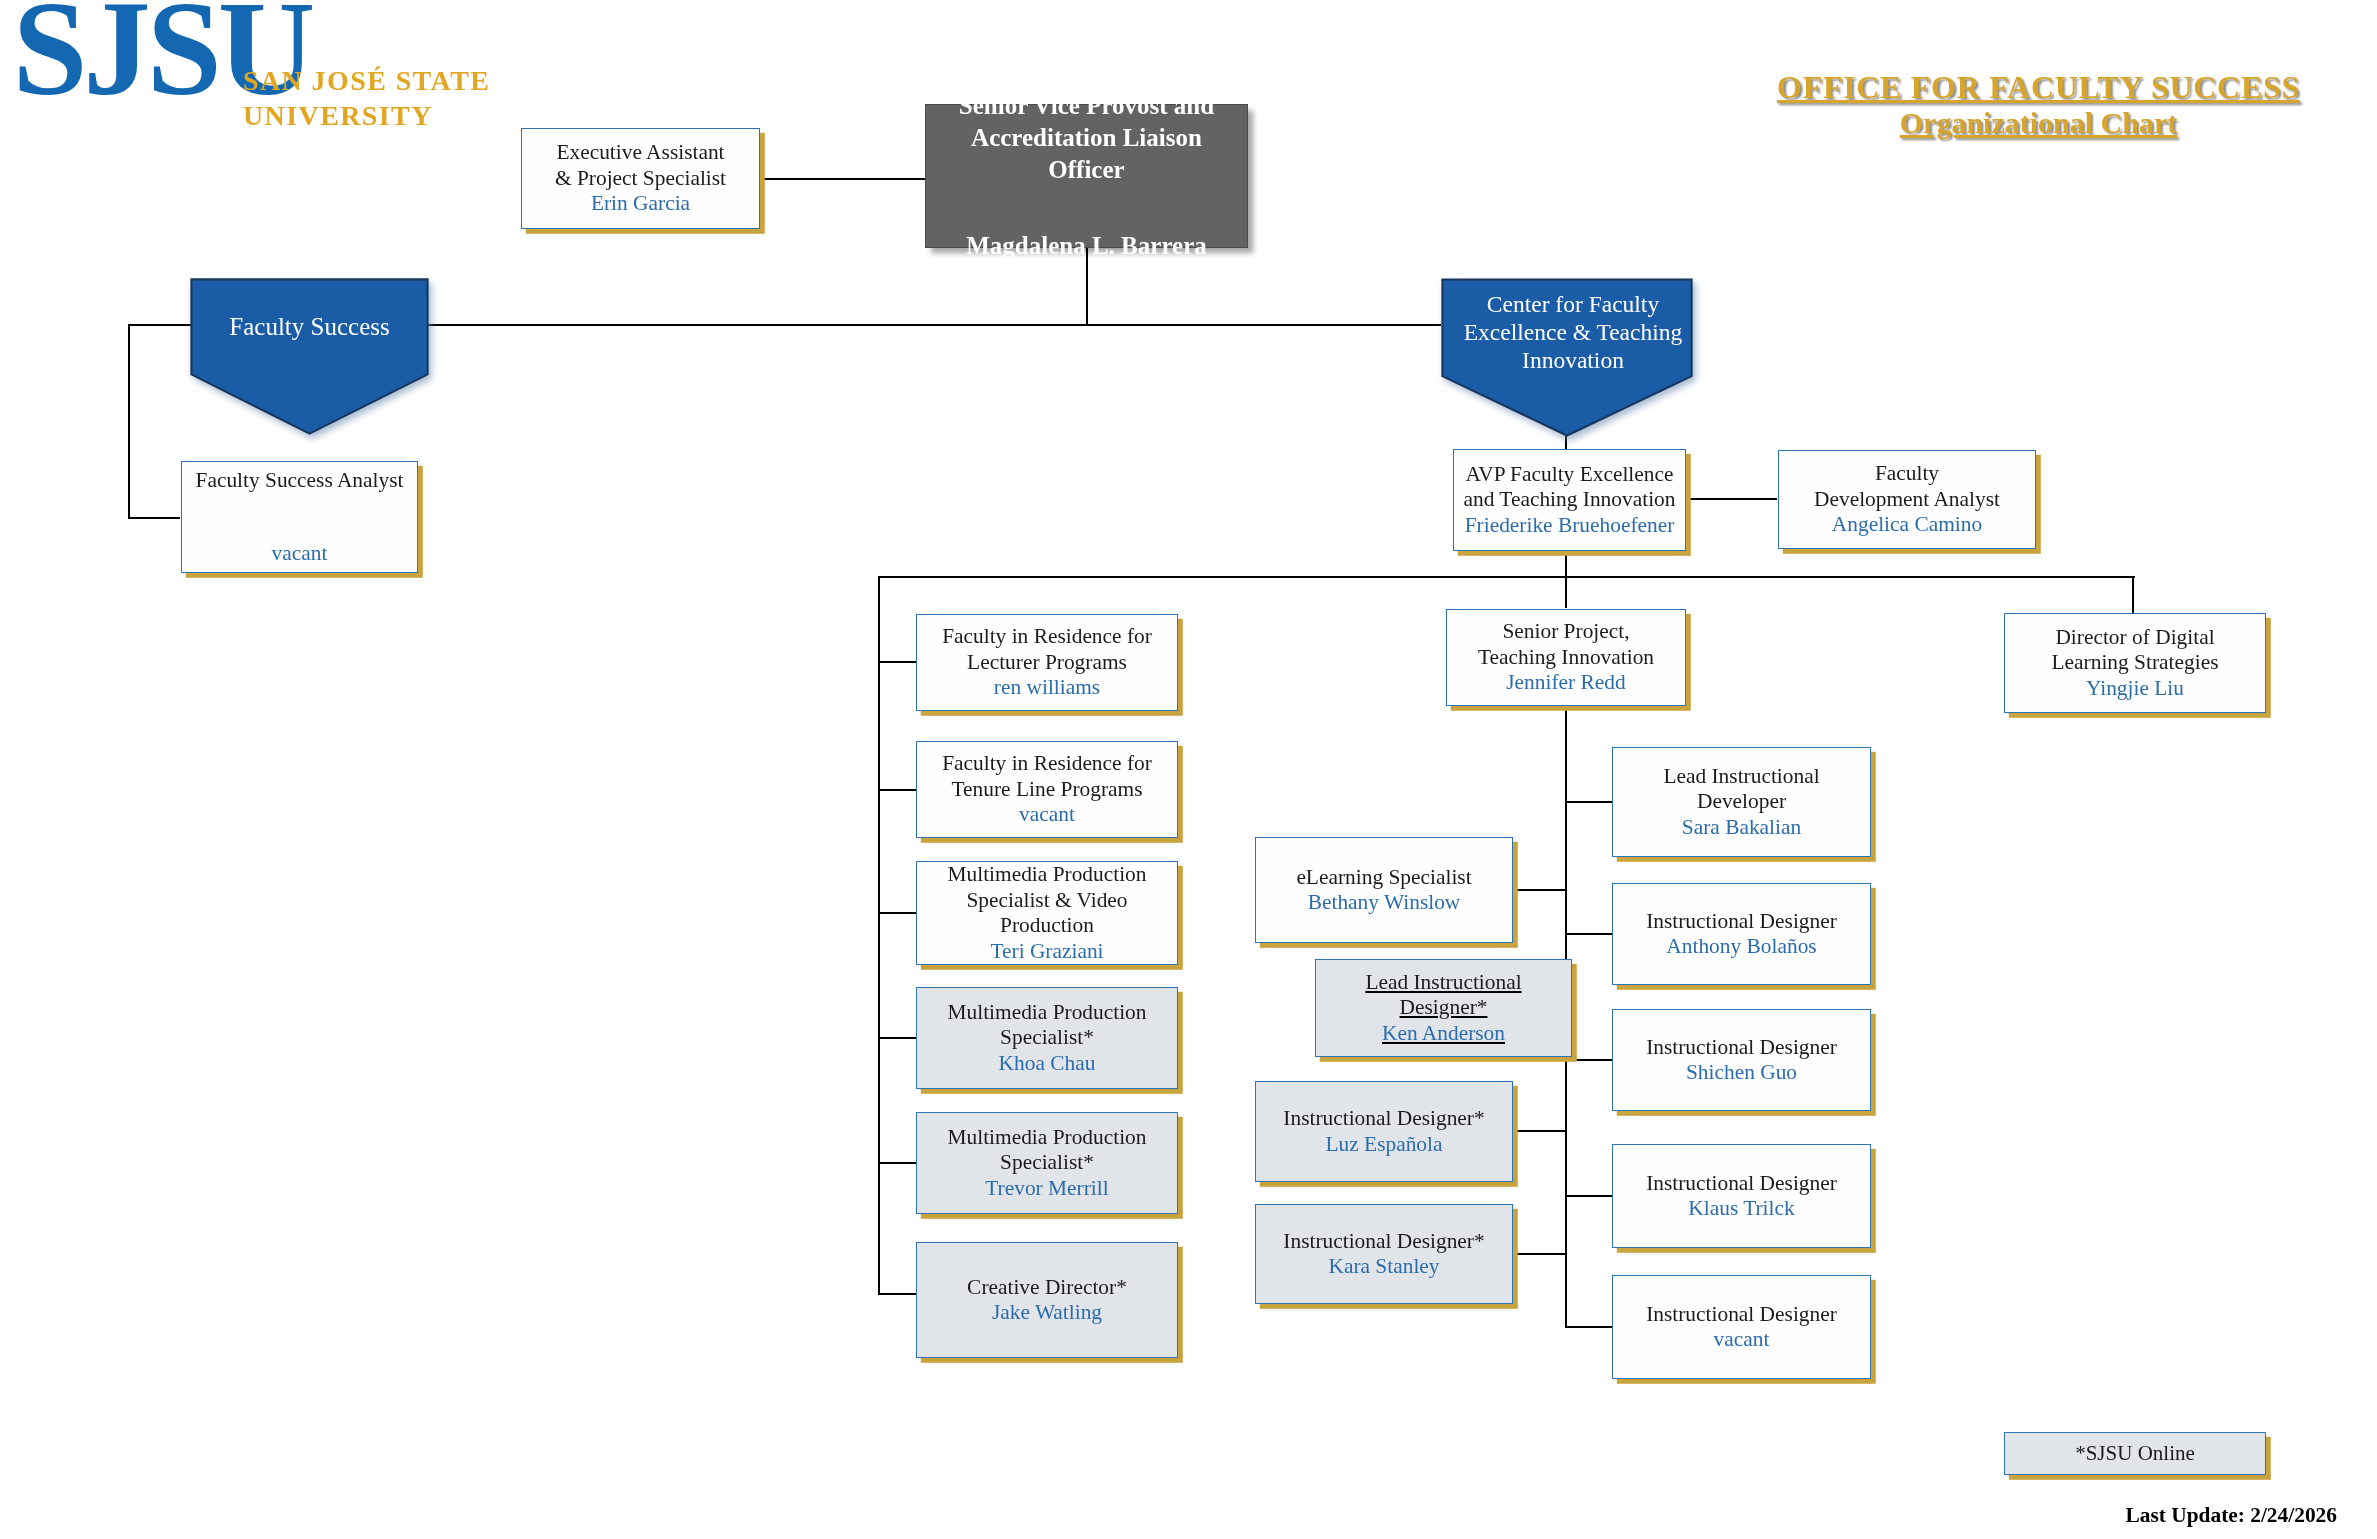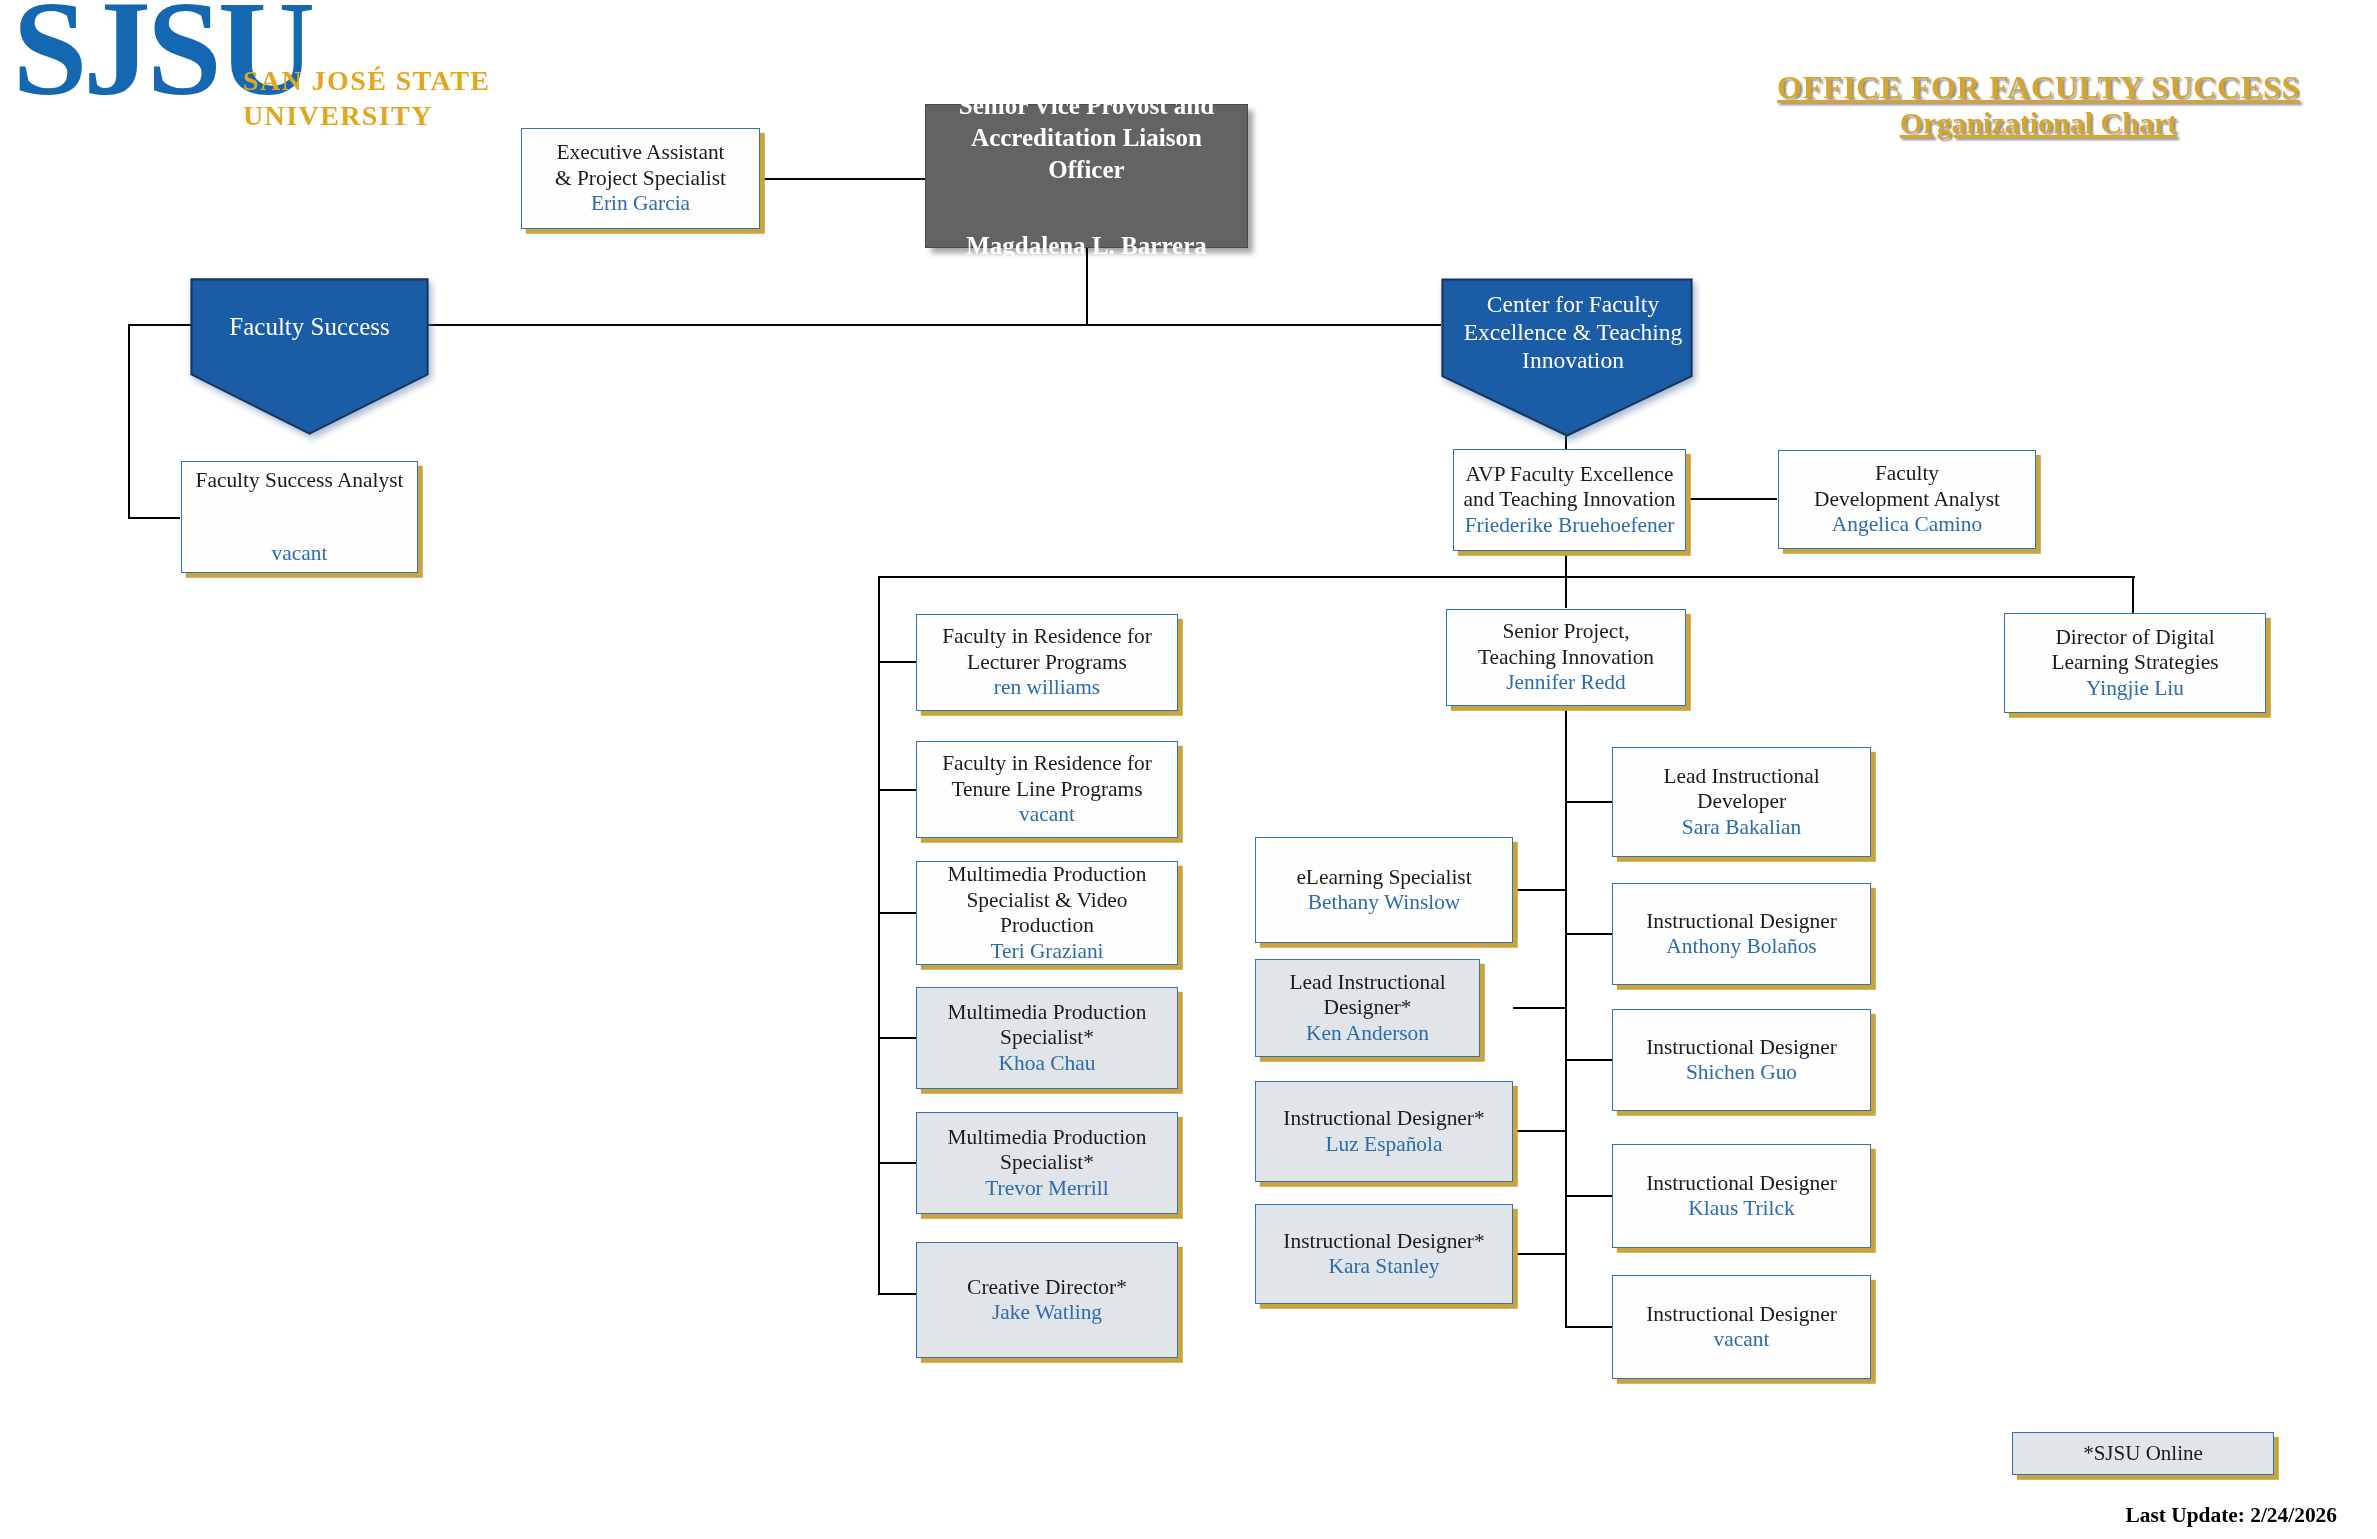--- a/index.html
+++ b/index.html
@@ -194,21 +194,21 @@
 <div class="box gray" style="left:916px;top:1242px;width:262px;height:116px;">
   <div class="box-title">Creative Director*</div>
   <div class="box-name">Jake Watling</div>
 </div>
 
 <div class="box" style="left:1255px;top:837px;width:258px;height:106px;">
   <div class="box-title">eLearning Specialist</div>
   <div class="box-name">Bethany Winslow</div>
 </div>
 
-<div class="box gray" style="left:1255px;top:959px;width:225px;height:98px;">
+<div class="box gray" style="left:1315px;top:959px;width:257px;height:98px;text-decoration:underline;">
   <div class="box-title">Lead Instructional Designer*</div>
   <div class="box-name">Ken Anderson</div>
 </div>
 
 <div class="box gray" style="left:1255px;top:1081px;width:258px;height:101px;">
   <div class="box-title">Instructional Designer*</div>
   <div class="box-name">Luz Española</div>
 </div>
 
 <div class="box gray" style="left:1255px;top:1204px;width:258px;height:100px;">
@@ -235,18 +235,18 @@
 <div class="box" style="left:1612px;top:1144px;width:259px;height:104px;">
   <div class="box-title">Instructional Designer</div>
   <div class="box-name">Klaus Trilck</div>
 </div>
 
 <div class="box" style="left:1612px;top:1275px;width:259px;height:104px;">
   <div class="box-title">Instructional Designer</div>
   <div class="box-name">vacant</div>
 </div>
 
-<div class="box gray legend-box" style="left:2004px;top:1432px;width:262px;height:43px;margin-left:8px;">
+<div class="box gray legend-box" style="left:2004px;top:1432px;width:262px;height:43px;">
   <div class="box-title">*SJSU  Online</div>
 </div>
 
 <div class="last-update">Last Update: 2/24/2026</div>
 
 
 </body></html>

